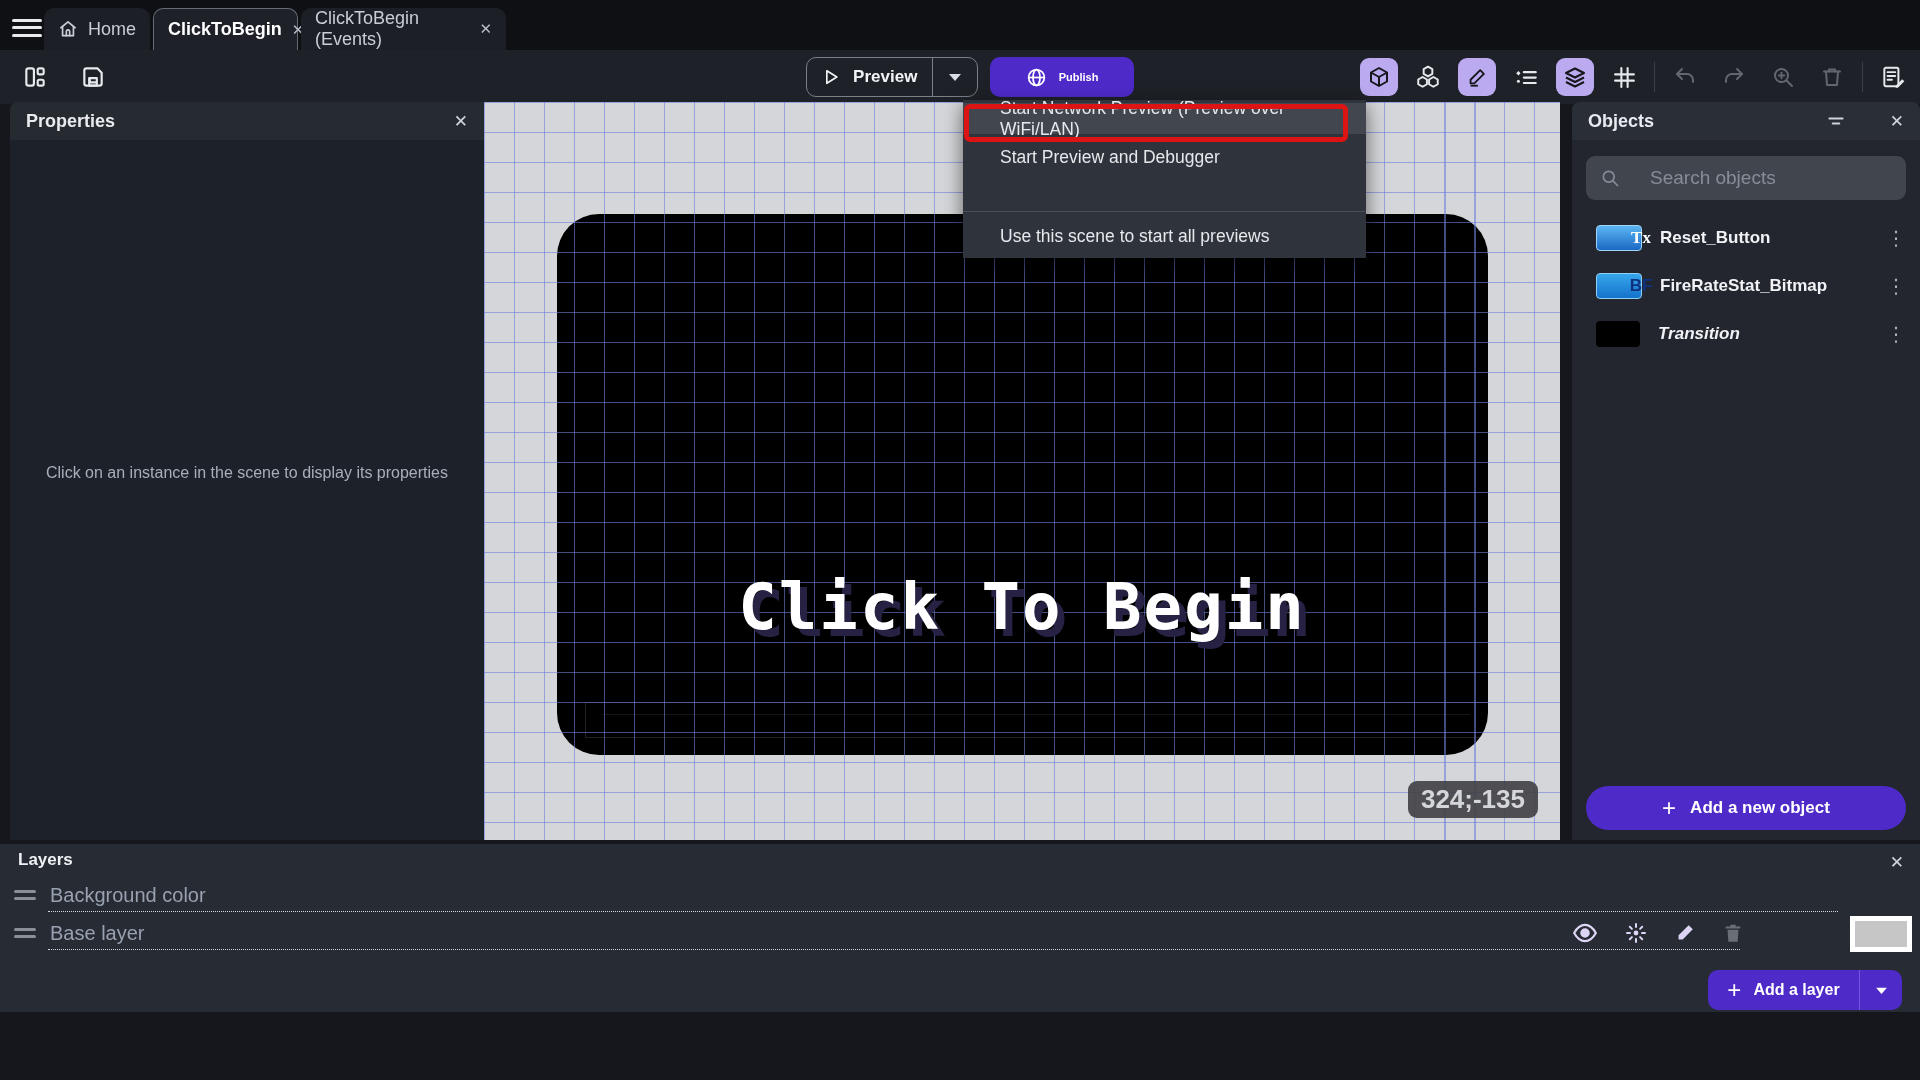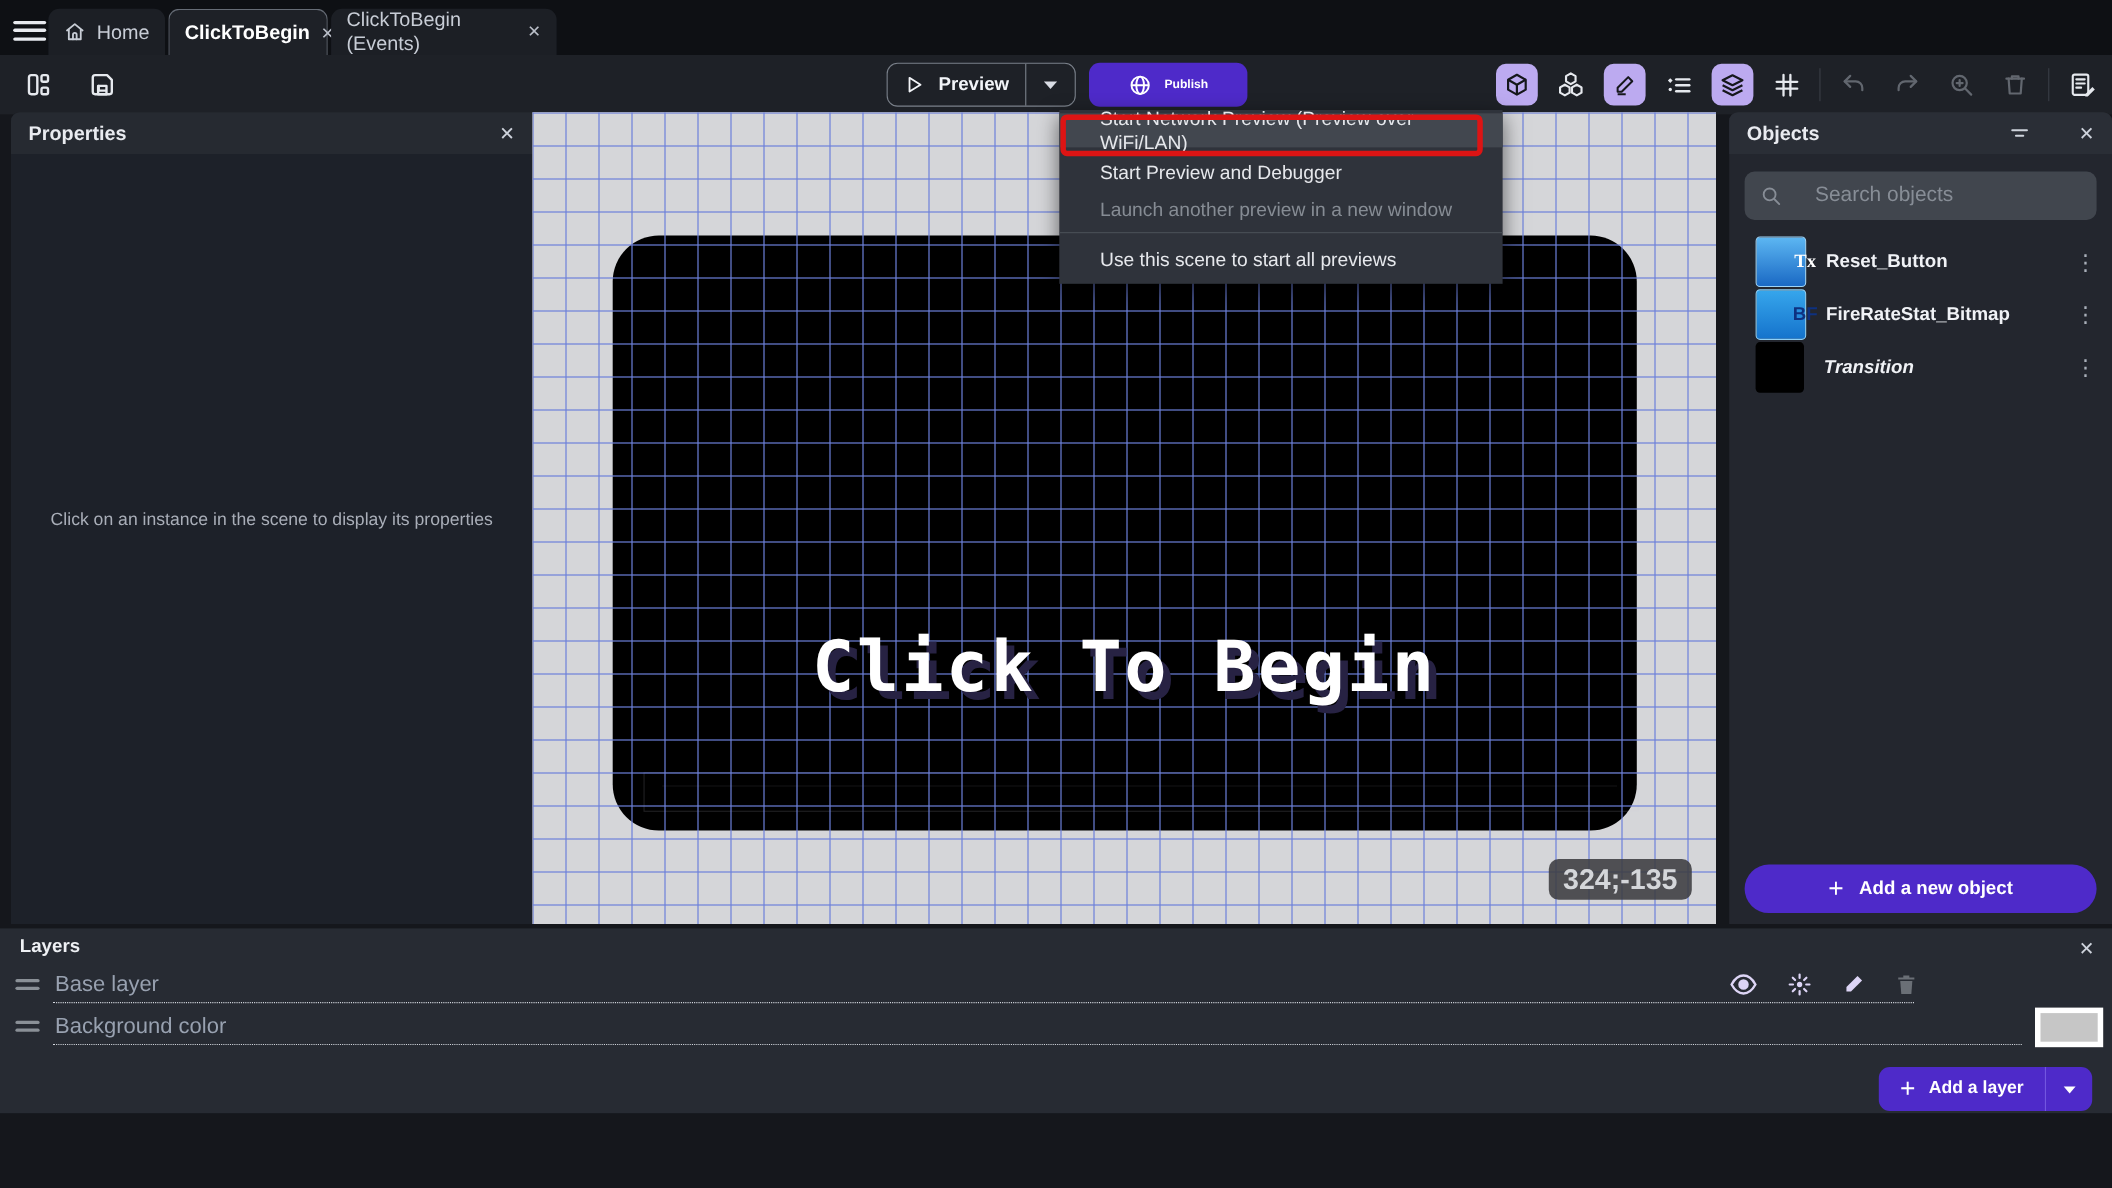--- a/index.html
+++ b/index.html
@@ -63,21 +63,21 @@
   .objects { position:absolute; left:1572px; top:102px; width:348px; height:738px; background:#23262e; border-radius:8px 8px 0 0; }
   .objects .panel-header { background:#2a2e36; border-radius:8px 8px 0 0; gap:22px; }
   .objects .panel-title { margin-right:auto; }
   .search-box { position:absolute; left:14px; right:14px; top:54px; height:44px; background:#41464e; border-radius:9px;
     display:flex; align-items:center; gap:30px; padding:0 14px; color:#878d96; }
   .search-box input { background:transparent; border:none; outline:none; color:#cdd2da; font-size:19px; width:100%;
     font-family:"Liberation Sans", sans-serif; }
   .search-box input::placeholder { color:#878d96; }
   .obj-list { position:absolute; left:0; right:0; top:112px; }
   .obj-row { height:48px; display:flex; align-items:center; gap:18px; padding:0 14px 0 24px; cursor:pointer; }
-  .obj-ico { width:34px; height:46px; border-radius:4px; display:flex; align-items:center; justify-content:center;
+  .obj-ico { width:34px; height:26px; border-radius:4px; display:flex; align-items:center; justify-content:center;
     font-weight:bold; font-size:17px; color:#fff;padding-left:44px; }
   .obj-ico.tx { background:linear-gradient(180deg,#5cb6f2 0%,#1a69c4 100%); border:1px solid #9fd4f8; color:#ffffff; font-family:"Liberation Serif", serif; }
   .obj-ico.bf { background:linear-gradient(180deg,#36a6ec 0%,#1573cc 100%); border:1px solid #8fd0f6; color:#0e3180; }
   .obj-ico.blk { background:#000; }
   .obj-name { color:#f0f2f6; font-weight:bold; font-size:17px; }
   .obj-name.it { font-style:italic; }
   .obj-dots { margin-left:auto; color:#aab0ba; font-size:20px; cursor:pointer; }
   .btn-add-object { position:absolute; left:14px; right:14px; bottom:10px; height:44px; background:#4e2ac9; border-radius:22px;
     display:flex; align-items:center; justify-content:center; gap:14px; color:#fff; font-weight:bold; font-size:17px; cursor:pointer; }
   .plus-glyph { font-size:24px; font-weight:normal; }
@@ -347,20 +347,29 @@
     <div class="layers-header">
       <span class="layers-title">Layers</span>
     </div>
     <span class="x-btn">✕</span>
 
     <div class="layer-row">
       <span class="drag-handle">
           <span></span>
           <span></span>
         </span>
+      <span class="layer-name">Background color</span>
+      <span class="layer-underline u2"></span>
+    </div>
+
+    <div class="layer-row">
+      <span class="drag-handle">
+          <span></span>
+          <span></span>
+        </span>
       <span class="layer-name">Base layer</span>
       <span class="layer-underline u1"></span>
       <span class="row-icons">
         <span>
           <svg width="26" height="22" viewBox="0 0 24 20" fill="none" stroke="currentColor" stroke-width="2">
             <path d="M2 10 C5 4.5 9 2.5 12 2.5 C15 2.5 19 4.5 22 10 C19 15.5 15 17.5 12 17.5 C9 17.5 5 15.5 2 10 Z"></path>
             <circle cx="12" cy="10" r="3.4" fill="currentColor"></circle>
           </svg>
         </span>
         <span>
@@ -375,29 +384,20 @@
           </svg>
         </span>
         <span class="dim">
           <svg width="22" height="22" viewBox="0 0 24 24" fill="currentColor">
             <path d="M9 3 h6 v2 h5 v2 H4 V5 h5 Z"></path>
               <path d="M6 8.5 h12 l-1 13 H7 Z"></path>
           </svg>
         </span>
       </span>
     </div>
-
-    <div class="layer-row">
-      <span class="drag-handle">
-          <span></span>
-          <span></span>
-        </span>
-      <span class="layer-name">Background color</span>
-      <span class="layer-underline u2"></span>
-    </div>
     <div class="color-swatch">
         <div></div>
       </div>
 
     <div class="btn-add-layer">
       <div class="main">
         <span class="plus-glyph">+</span>
         <span>Add a layer</span>
       </div>
       <div class="split"></div>
@@ -405,19 +405,18 @@
         <svg width="13" height="9" viewBox="0 0 14 10" fill="#ffffff">
             <path d="M1 2 L7 9 L13 2 Z"></path>
           </svg>
       </div>
     </div>
   </div>
 
   <div class="preview-menu">
     <div class="menu-item mi-1">Start Network Preview (Preview over WiFi/LAN)</div>
     <div class="menu-item mi-2">Start Preview and Debugger</div>
-    <div class="menu-item mi-3">Launch another preview in a new window</div>
     <div class="menu-divider"></div>
     <div class="menu-item mi-4">Use this scene to start all previews</div>
     <div class="red-box"></div>
   </div>
 
 </div>
 
 </body></html>

